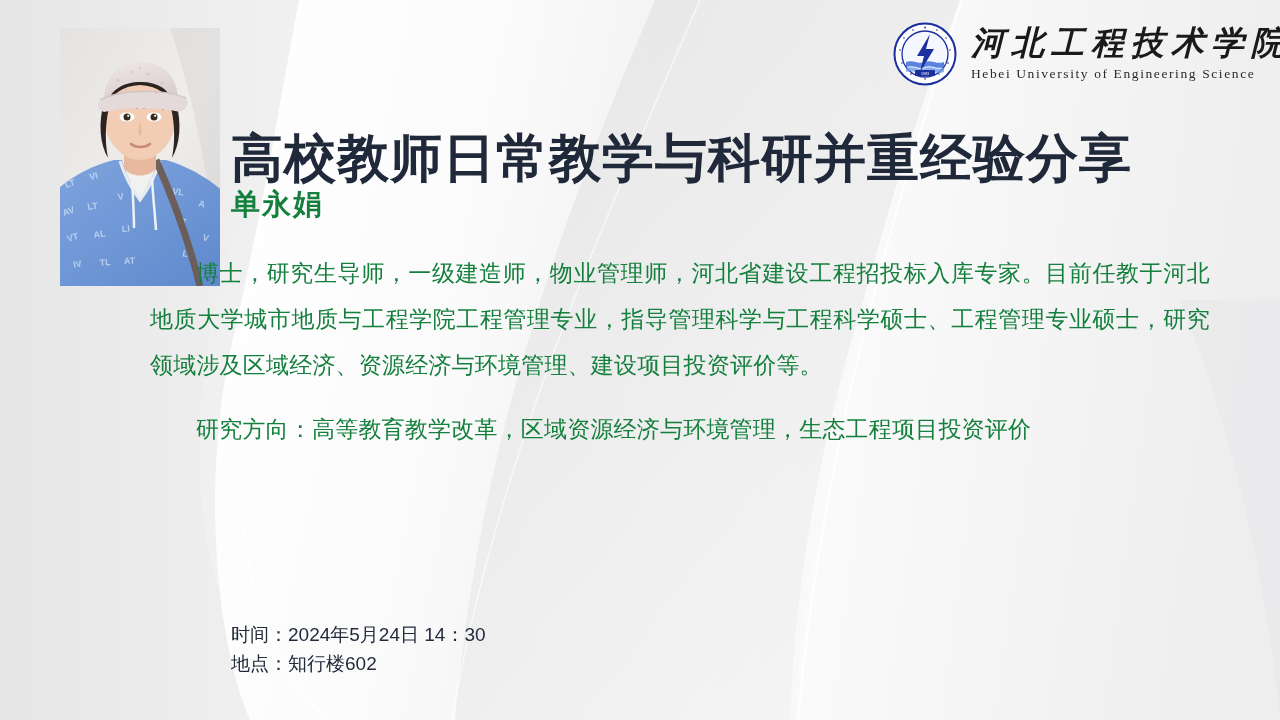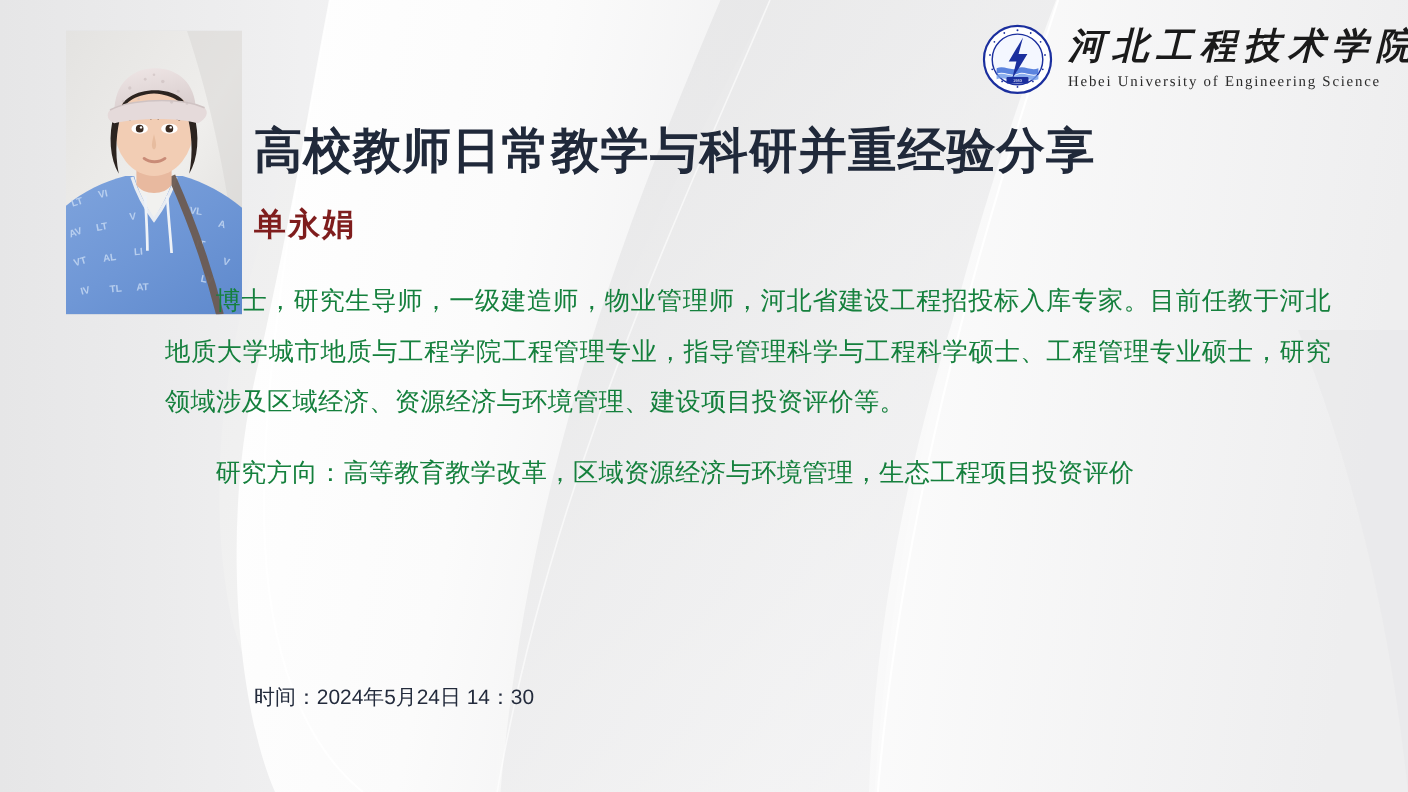--- a/index.html
+++ b/index.html
@@ -67,34 +67,34 @@
     color: #2a2a2a;
     letter-spacing: 1.6px;
     margin-top: 7px;
     white-space: nowrap;
   }
 
   
   .title {
     position: absolute;
     left: 231px;
-    top: 108px;
-    font-size: 44px;
+    top: 124px;
+    font-size: 52px;
     font-weight: 700;
     color: #20293a;
     letter-spacing: 1px;
     white-space: nowrap;
   }
   .speaker {
     position: absolute;
     left: 231px;
     top: 185px;
     font-size: 29px;
     font-weight: 700;
-    color: #7f1d1d;
+    color: #15803d;
     letter-spacing: 2px;
     white-space: nowrap;
   }
 
   
   .body-wrap {
     position: absolute;
     left: 150px;
     top: 250px;
     width: 1060px;
@@ -306,15 +306,18 @@
 
   <div class="body-wrap">
     <p class="para">博士，研究生导师，一级建造师，物业管理师，河北省建设工程招投标入库专家。目前任教于河北地质大学城市地质与工程学院工程管理专业，指导管理科学与工程科学硕士、工程管理专业硕士，研究领域涉及区域经济、资源经济与环境管理、建设项目投资评价等。</p>
     <p class="para gap">研究方向：高等教育教学改革，区域资源经济与环境管理，生态工程项目投资评价</p>
   </div>
 
   <div class="meta">
     <div>
       <span>时间：</span><span>2024年5月24日 14：30</span>
     </div>
+    <div>
+      <span>地点：</span><span>知行楼602</span>
+    </div>
   </div>
 
 </div>
 
 </body></html>

